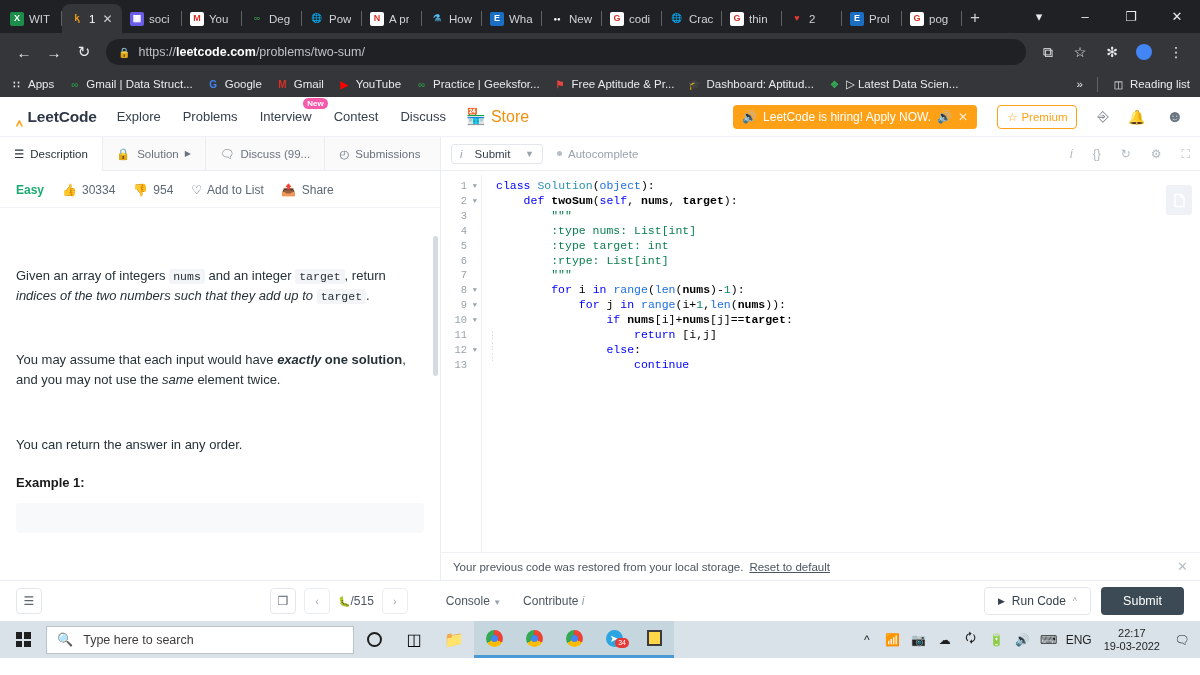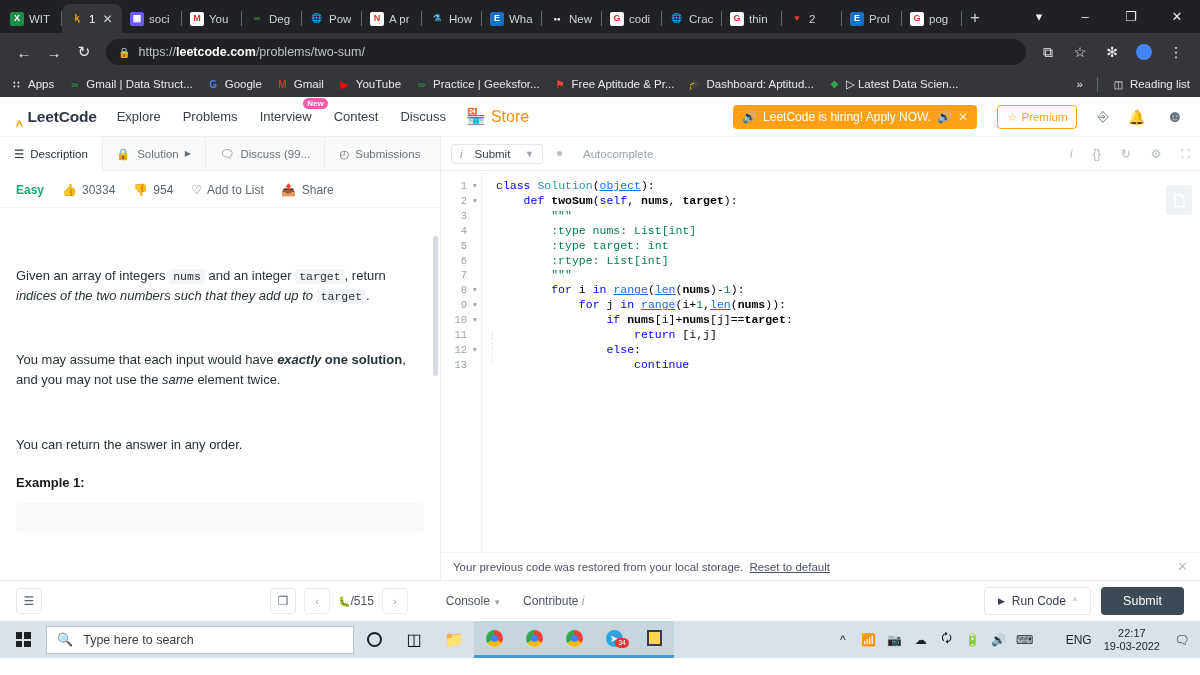--- a/index.html
+++ b/index.html
@@ -125,37 +125,37 @@
   .scrolltrack { position:absolute; right:2px; top:0; width:5px; height:100%; }
   .scrollthumb { position:absolute; left:0; top:28px; width:5px; height:140px;
     background:#d6dbe1; border-radius:3px; }
 
   
   .ed-top { height:34px; background:#fff; border-bottom:1px solid #eaeef3;
     display:flex; align-items:center; padding: 0 10px; gap:14px; font-size:11.5px; color:#69727e;}
   .lang-sel { border:1px solid #e3e7ec; border-radius:3px; padding:3px 8px;
     display:flex; align-items:center; gap:12px; color:#37404d; min-width:92px;}
   .lang-sel .caret { color:#9aa3ad; font-size:9px; margin-left:auto;}
-  .autoc { display:flex; align-items:center; gap:21px; color:#9aa3ad; }
+  .autoc { display:flex; align-items:center; gap:6px; color:#9aa3ad; }
   .dot { width:5px; height:5px; border-radius:50%; background:#b6bdc6; }
   .ed-right { margin-left:auto; display:flex; align-items:center; gap:20px;
     color:#b0b8c1; font-size:12px; }
 
   .code-area { flex:1; display:flex; position:relative; overflow:hidden;
     font-family:"Liberation Mono", monospace; font-size:11.5px; }
   .gutter { width:40px; text-align:right; padding: 8px 2px 0 0; color:#9aa3ad;
     font-size:10.5px; line-height:14.9px; user-select:none; }
   .gutter div { position:relative; padding-right:12px; }
   .gutter .fold { position:absolute; right:2px; top:0; color:#9aa3ad; font-size:7px; }
   .gsep { width:1px; background:#eef0f3; margin-top:4px; }
   .code-lines { padding: 8px 0 0 14px; line-height:14.9px; white-space:pre; color:#000; }
   .k { color:#0000ff; }
   .cls { color:#2b91af; }
   .fn { color:#000; font-weight:bold; }
-  .bi { color:#1f6fe0;text-decoration:underline; }
+  .bi { color:#1f6fe0; }
   .num { color:#098658; }
   .op { color:#000; }
   .doc { color:#0d8050; }
   .ghost-col { position:absolute; left:47px; top:160px; color:#c8cdd4;
     font-size:9px; line-height:11px; }
   .side-doc { position:absolute; right:8px; top:14px; width:26px; height:30px;
     background:#eef1f5; border-radius:3px; display:flex; align-items:center;
     justify-content:center; color:#fff;}
 
   .restore-bar {
@@ -601,20 +601,20 @@
 
   <div class="tray">
     <span class="ti">^</span>
     <span class="ti">📶</span>
     <span class="ti">📷</span>
     <span class="ti">☁</span>
     <span class="ti">🗘</span>
     <span class="ti">🔋</span>
     <span class="ti">🔊</span>
     <span class="ti">⌨</span>
-    <span class="ti" style="width:34px;margin-left:24px;">ENG</span>
+    <span class="ti" style="width:34px;">ENG</span>
     <span class="clock">
       <span>22:17</span><br>
       <span>19-03-2022</span>
     </span>
     <span class="notif">🗨</span>
   </div>
 </div>
 
 </body></html>

